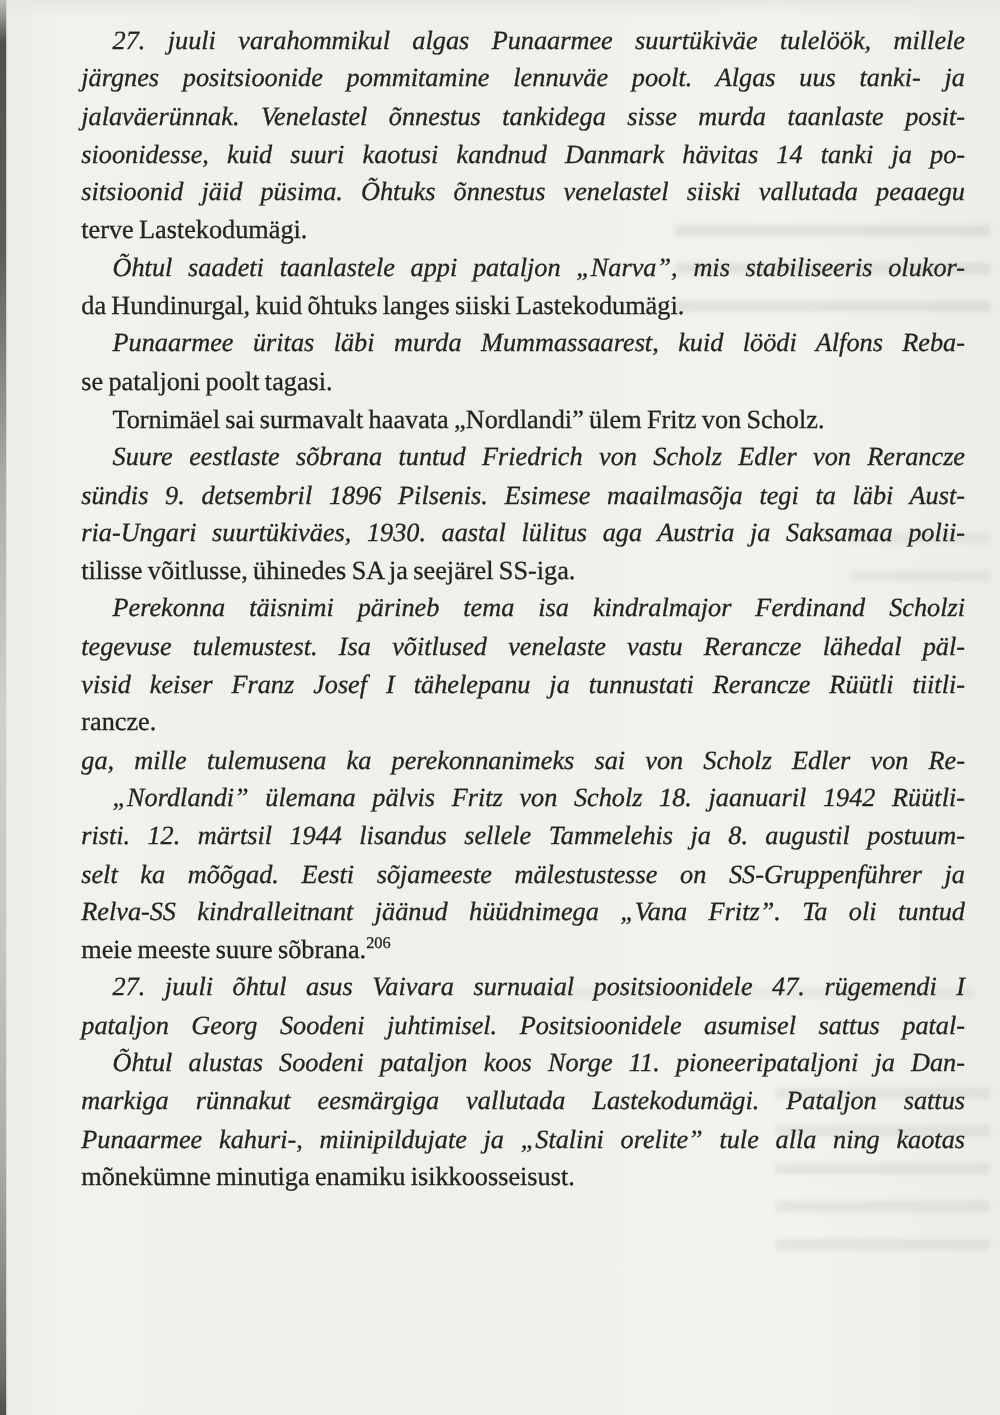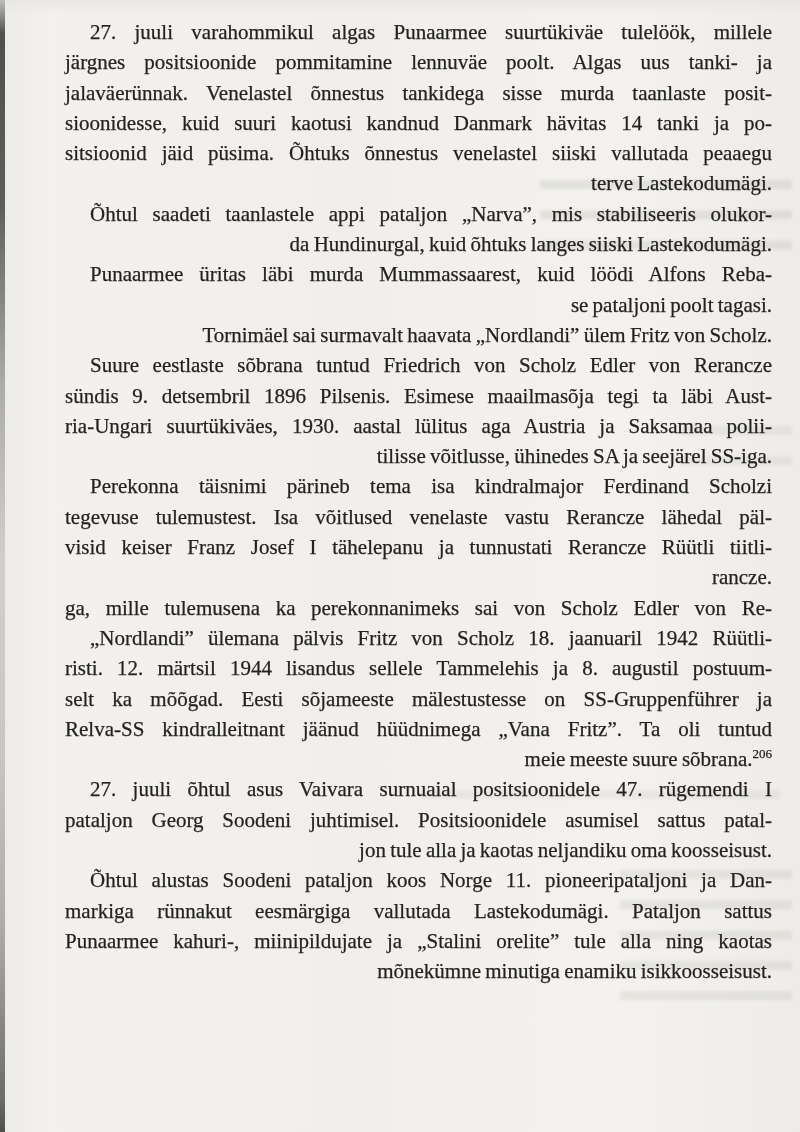--- a/index.html
+++ b/index.html
@@ -69,25 +69,26 @@
     width: 707px;
     font-size: 21px;
     line-height: 30.3px;
     color: #24221e;
     -webkit-text-stroke: 0.25px #2a2824;
     word-spacing: -1px;
   }
   .para { margin: 0; }
   .para.gap-before { }
   .line {
-    text-align: right;
+    text-align: left;
   }
   .line.just {
     text-align: justify;
     text-align-last: justify;
+    font-style: italic;
   }
   .line.first {
     text-indent: 25px;
   }
   sup.fnref {
     font-size: 13px;
     line-height: 0;
     vertical-align: super;
     letter-spacing: 0;
   }
@@ -137,21 +138,20 @@
       <div class="para">
         <div class="line just first">„Nordlandi” ülemana pälvis Fritz von Scholz 18. jaanuaril 1942 Rüütli-</div>
         <div class="line just">risti. 12. märtsil 1944 lisandus sellele Tammelehis ja 8. augustil postuum-</div>
         <div class="line just">selt ka mõõgad. Eesti sõjameeste mälestustesse on SS-Gruppenführer ja</div>
         <div class="line just">Relva-SS kindralleitnant jäänud hüüdnimega „Vana Fritz”. Ta oli tuntud</div>
         <div class="line"><span>meie meeste suure sõbrana.</span><sup class="fnref">206</sup></div>
       </div>
       <div class="para gap-before">
         <div class="line just first">27. juuli õhtul asus Vaivara surnuaial positsioonidele 47. rügemendi I</div>
         <div class="line just">pataljon Georg Soodeni juhtimisel. Positsioonidele asumisel sattus patal-</div>
-        <div class="line">jon tule alla ja kaotas neljandiku oma koosseisust.</div>
       </div>
       <div class="para">
         <div class="line just first">Õhtul alustas Soodeni pataljon koos Norge 11. pioneeripataljoni ja Dan-</div>
         <div class="line just">markiga rünnakut eesmärgiga vallutada Lastekodumägi. Pataljon sattus</div>
         <div class="line just">Punaarmee kahuri-, miinipildujate ja „Stalini orelite” tule alla ning kaotas</div>
         <div class="line">mõnekümne minutiga enamiku isikkoosseisust.</div>
       </div>
     </div>
 </div>
 

